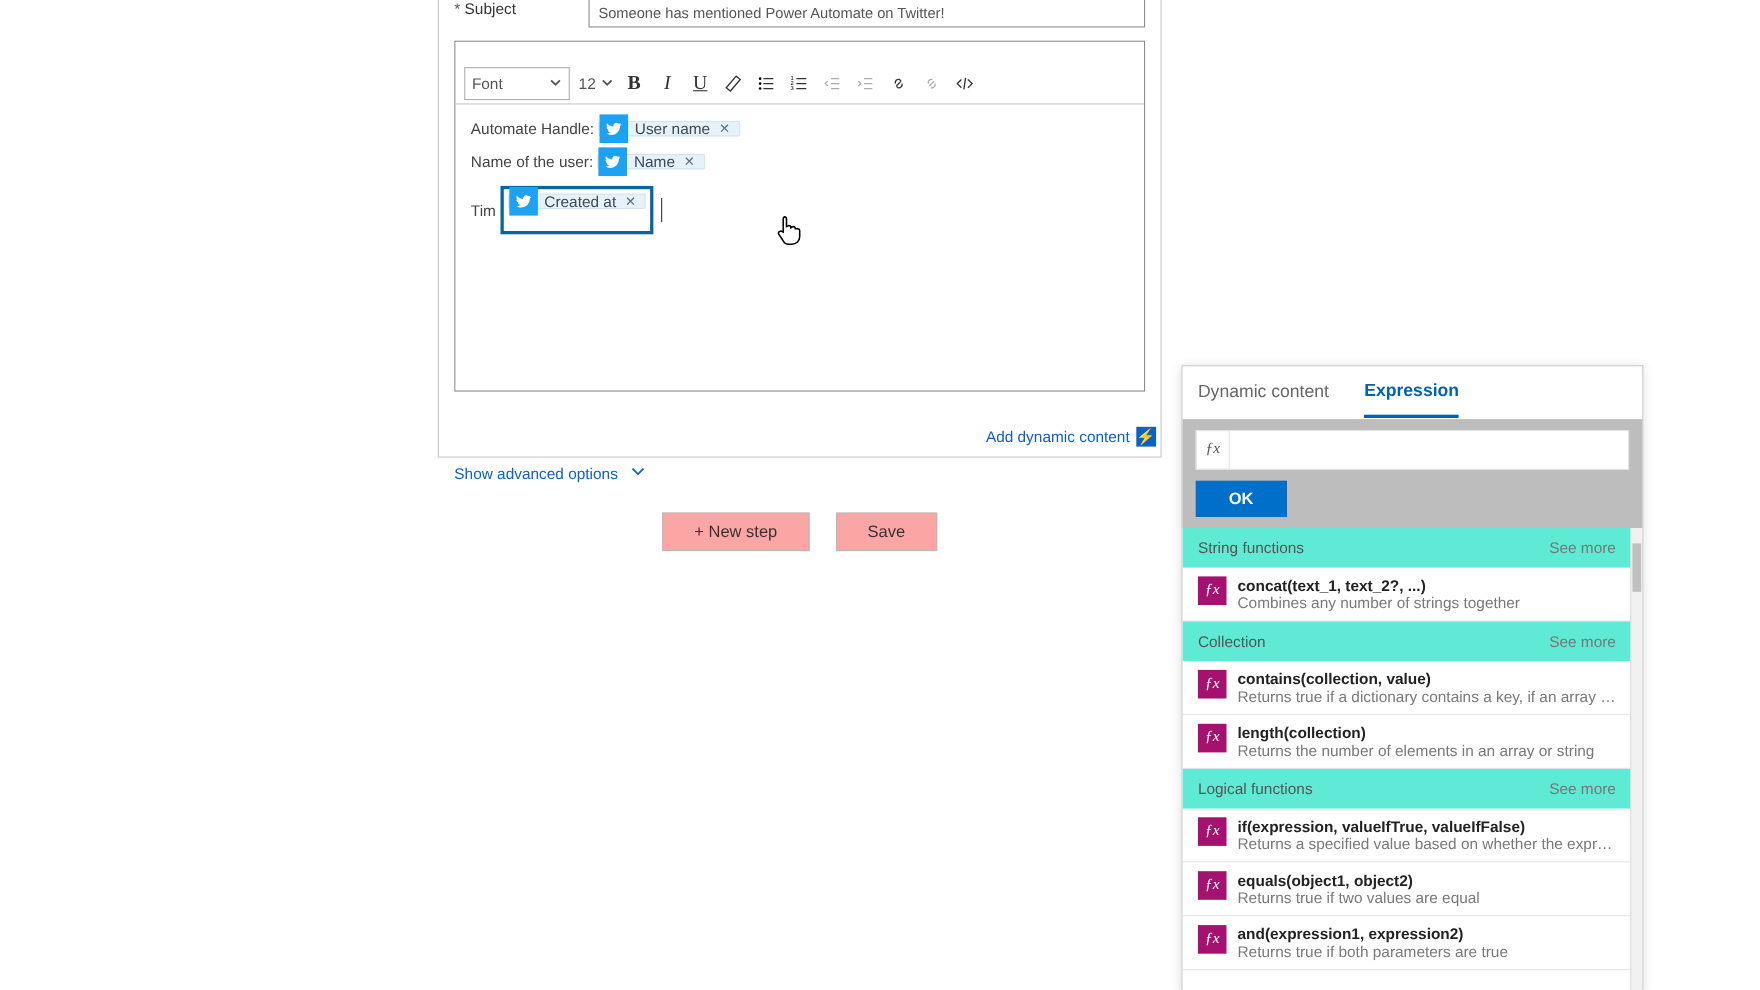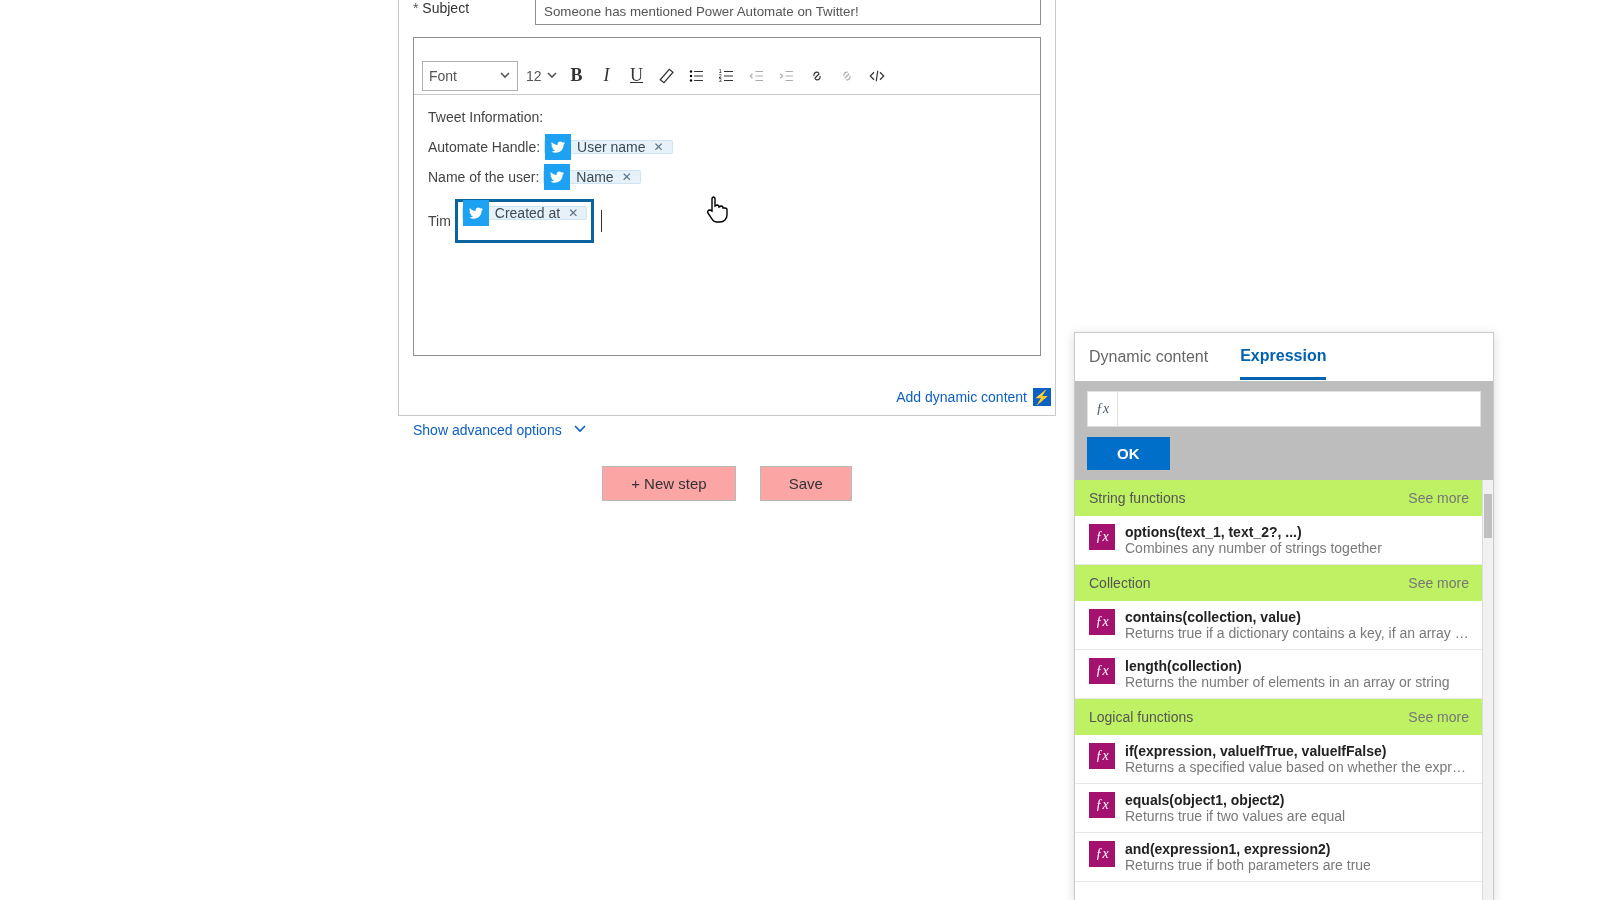--- a/index.html
+++ b/index.html
@@ -92,21 +92,21 @@
   .tab.active { color:#0062b1; font-weight:600; border-bottom: 3px solid #0062b1; }
   .fx-area { background:#bdbdbd; padding: 10px 12px; }
   .fx-input-wrap { display:flex; align-items:center; height:36px; background:#fff; border:1px solid #e0e0e0; }
   .fx-prefix { width:30px; text-align:center; font-style:italic; font-family: Georgia, serif; color:#4a5a68; border-right:1px solid #e0e0e0; height:100%; display:flex; align-items:center; justify-content:center; }
   .fx-input { flex:1; border:none; height:100%; padding:0 6px; outline:none; }
   .ok-btn { margin-top:10px; background:#006fc9; color:#fff; border:none; padding:8px 30px; font-weight:600; font-size:15px; }
 
   .scroll-area { flex:1; overflow:hidden; position:relative; }
   .scroll-inner { position:absolute; inset:0 10px 0 0; overflow-y:auto; }
   .cat-header {
-    background:#bef264; padding:10px 14px; display:flex; justify-content:space-between; align-items:center; color:#555;
+    background:#5eead4; padding:10px 14px; display:flex; justify-content:space-between; align-items:center; color:#555;
   }
   .see-more { color:#777; font-size:14px; }
   .func-row { display:flex; gap:10px; padding:8px 14px; border-bottom:1px solid #e6e6e6; }
   .fx-badge { width:26px; height:26px; background:#a4116f; color:#fff; display:flex; align-items:center; justify-content:center; font-style:italic; font-family:Georgia, serif; flex-shrink:0; }
   .func-text { flex:1; min-width:0; }
   .func-sig { font-weight:600; color:#222; font-size:14px; }
   .func-desc { color:#797979; font-size:14px; white-space:nowrap; overflow:hidden; text-overflow:ellipsis; }
 
   
   .scroll-area::after {
@@ -191,21 +191,20 @@
             </svg>
         </div>
         <div class="tb-btn">
           <svg viewBox="0 0 24 24">
               <path d="M8 7l-5 5 5 5M16 7l5 5-5 5M13 5l-2 14" fill="none" stroke="#333" stroke-width="1.6"></path>
             </svg>
         </div>
       </div>
 
       <div class="rte-body">
-        <div class="body-line">Tweet Information:</div>
         <div class="body-line">
           <span>Automate Handle:</span>
           <span class="token">
             <span class="token-icon">
               <svg viewBox="0 0 24 24">
                   <path d="M22 5.8c-.8.4-1.6.6-2.5.7.9-.5 1.6-1.4 1.9-2.4-.8.5-1.8.9-2.8 1.1C17.8 4.3 16.7 3.8 15.5 3.8c-2.3 0-4.2 1.9-4.2 4.2 0 .3 0 .7.1 1C7.9 8.8 4.8 7.1 2.8 4.6c-.4.6-.6 1.4-.6 2.2 0 1.5.7 2.8 1.9 3.5-.7 0-1.4-.2-1.9-.5v.1c0 2 1.4 3.7 3.4 4.1-.4.1-.7.1-1.1.1-.3 0-.5 0-.8-.1.5 1.7 2.1 2.9 4 2.9-1.5 1.1-3.3 1.8-5.3 1.8H2c1.9 1.2 4.1 1.9 6.5 1.9 7.8 0 12-6.4 12-12v-.5c.8-.6 1.5-1.3 2-2.2z"></path>
                 </svg>
             </span>
             <span class="token-label">User name</span>
             <span class="token-x">✕</span>
@@ -285,21 +284,21 @@
     <div class="scroll-thumb"></div>
     <div class="scroll-inner">
 
       <div class="cat-header">
         <span>String functions</span>
         <span class="see-more">See more</span>
       </div>
       <div class="func-row">
         <div class="fx-badge">ƒx</div>
         <div class="func-text">
-          <div class="func-sig">options(text_1, text_2?, ...)</div>
+          <div class="func-sig">concat(text_1, text_2?, ...)</div>
           <div class="func-desc">Combines any number of strings together</div>
         </div>
       </div>
 
       <div class="cat-header">
         <span>Collection</span>
         <span class="see-more">See more</span>
       </div>
       <div class="func-row">
         <div class="fx-badge">ƒx</div>

